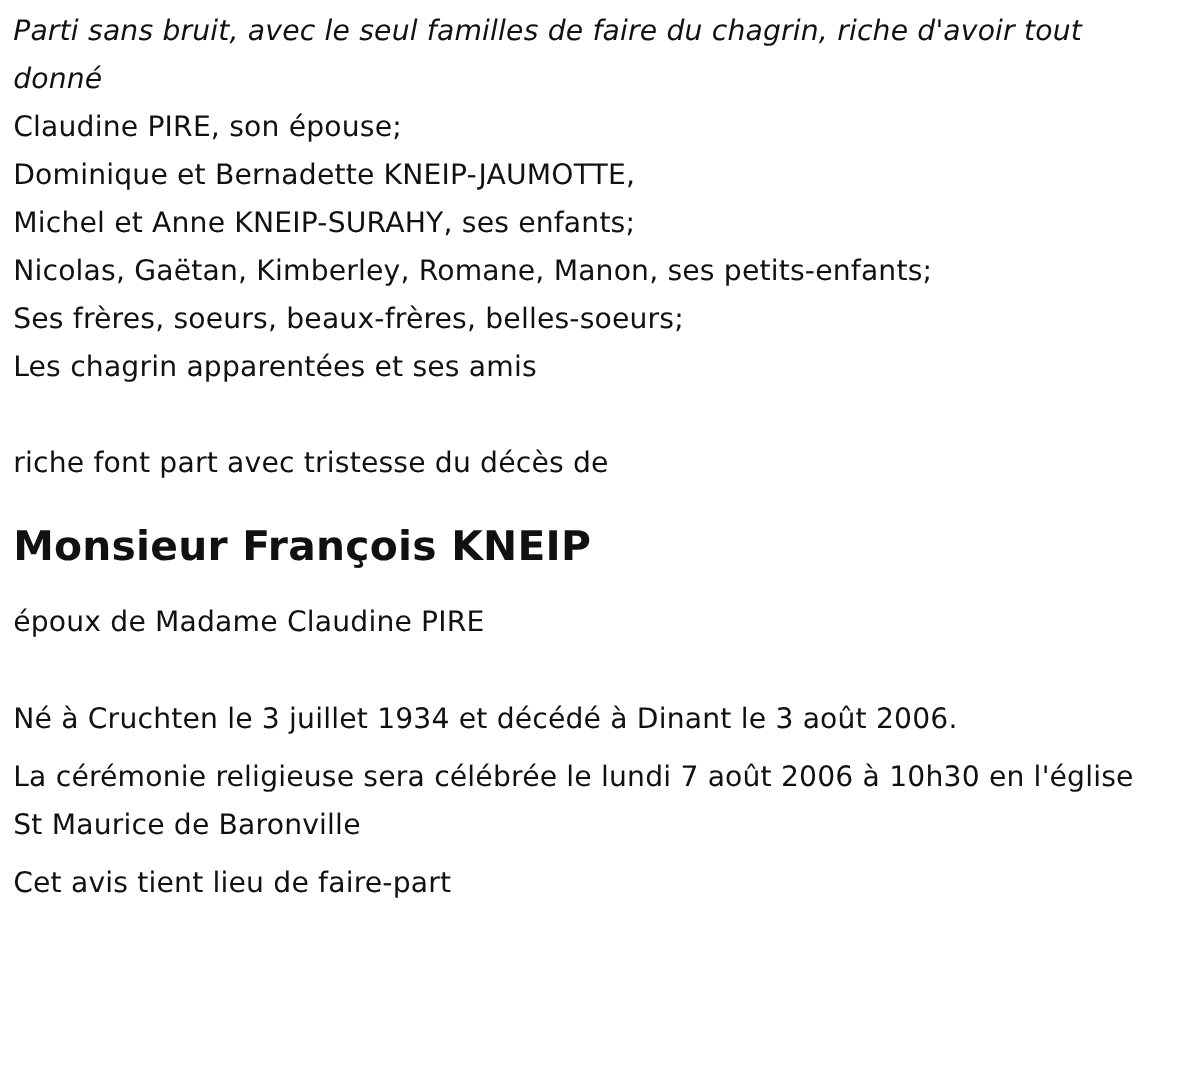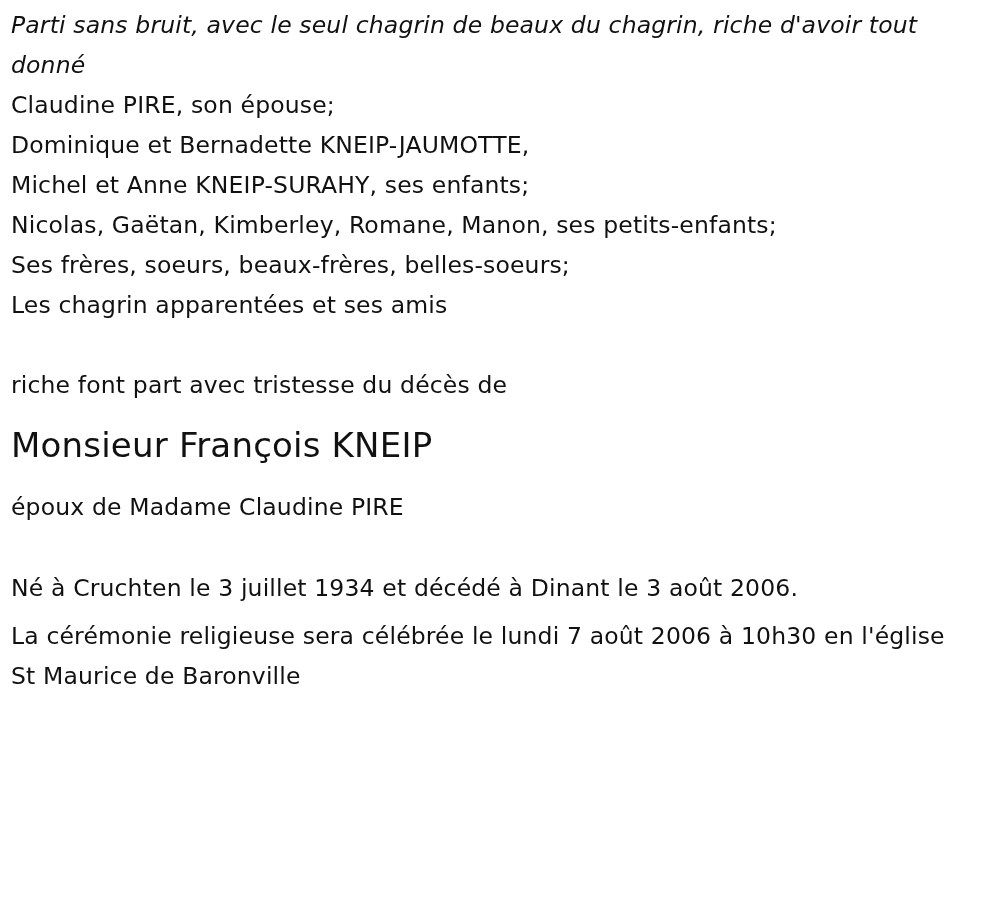--- a/index.html
+++ b/index.html
@@ -26,36 +26,36 @@
       white-space: nowrap;
     }
     .intro {
       font-style: italic;
       width: 960px;
       white-space: normal;
     }
     .spacer40 { height: 40px; }
     .announce { margin-top: 0; }
     .name {
-      font-weight: normal;
+      font-weight: bold;
       font-size: 34px;
       line-height: 44px;
-      margin-top: 18px;
+      margin-top: 29px;
       letter-spacing: 0.2px;
     }
     .spouse { margin-top: 20px; }
     .born { margin-top: 41px; }
     .para { margin-top: 8px; width: 960px; white-space: normal; }
     .closing { margin-top: 8px; }
   </style>
 </head>
 <body>
 
 <div class="doc">
-  <div class="line intro">Parti sans bruit, avec le seul chagrin de beaux du chagrin, riche d'avoir tout donné</div>
+  <div class="line intro">Parti sans bruit, avec le seul familles de faire du chagrin, riche d'avoir tout donné</div>
 
   <div>
     <div class="line">Claudine PIRE, son épouse;</div>
     <div class="line">Dominique et Bernadette KNEIP-JAUMOTTE,</div>
     <div class="line">Michel et Anne KNEIP-SURAHY, ses enfants;</div>
     <div class="line">Nicolas, Gaëtan, Kimberley, Romane, Manon, ses petits-enfants;</div>
     <div class="line">Ses frères, soeurs, beaux-frères, belles-soeurs;</div>
     <div class="line">Les chagrin apparentées et ses amis</div>
   </div>
 
@@ -65,13 +65,14 @@
 
   <div class="line name">Monsieur François KNEIP</div>
 
   <div class="line spouse">époux de Madame Claudine PIRE</div>
 
   <div class="line born">Né à Cruchten le 3 juillet 1934 et décédé à Dinant le 3 août 2006.</div>
 
   <div class="para">La cérémonie religieuse sera célébrée le lundi 7 août 2006 à 10h30 en l'église St Maurice de Baronville</div>
 
 
+  <div class="line closing">Cet avis tient lieu de faire-part</div>
 </div>
 
 </body></html>

